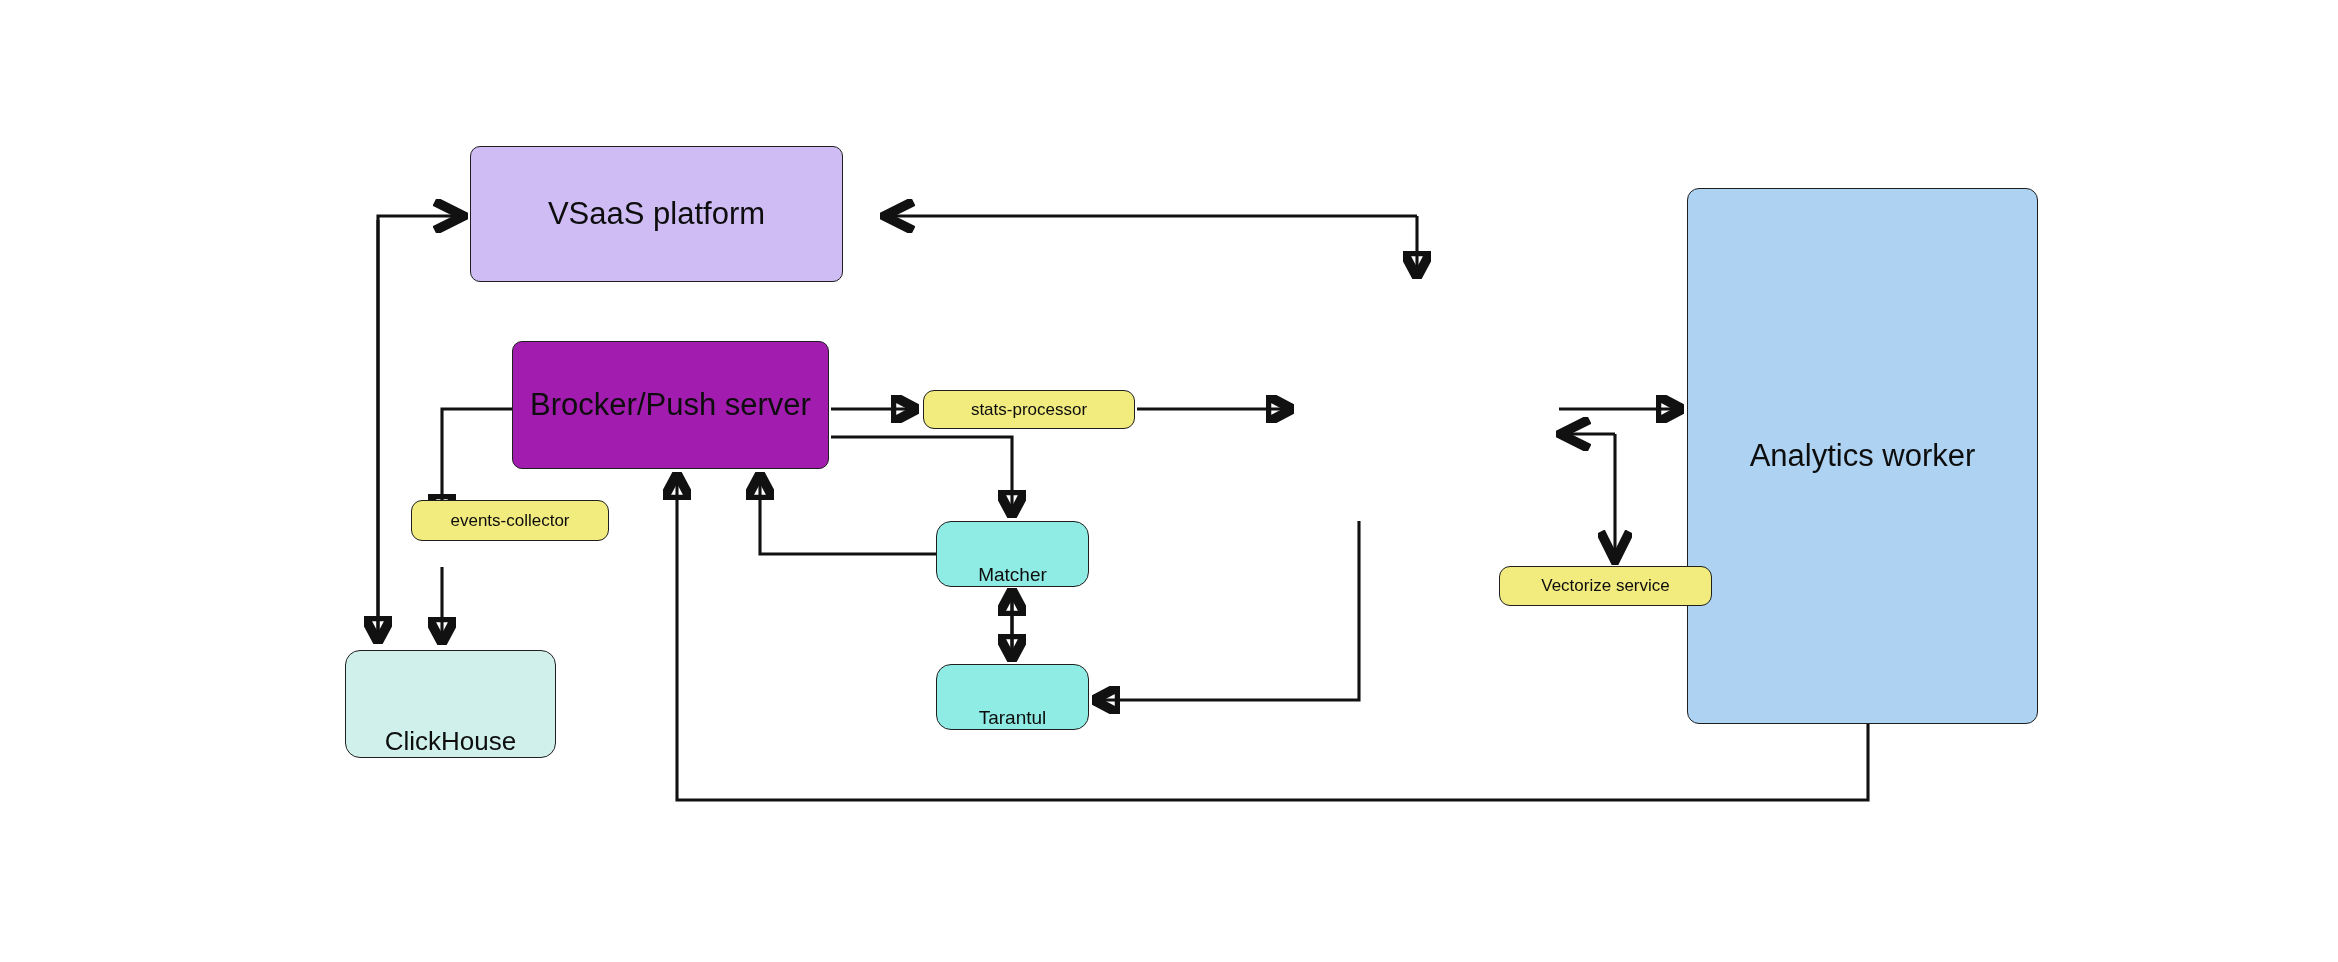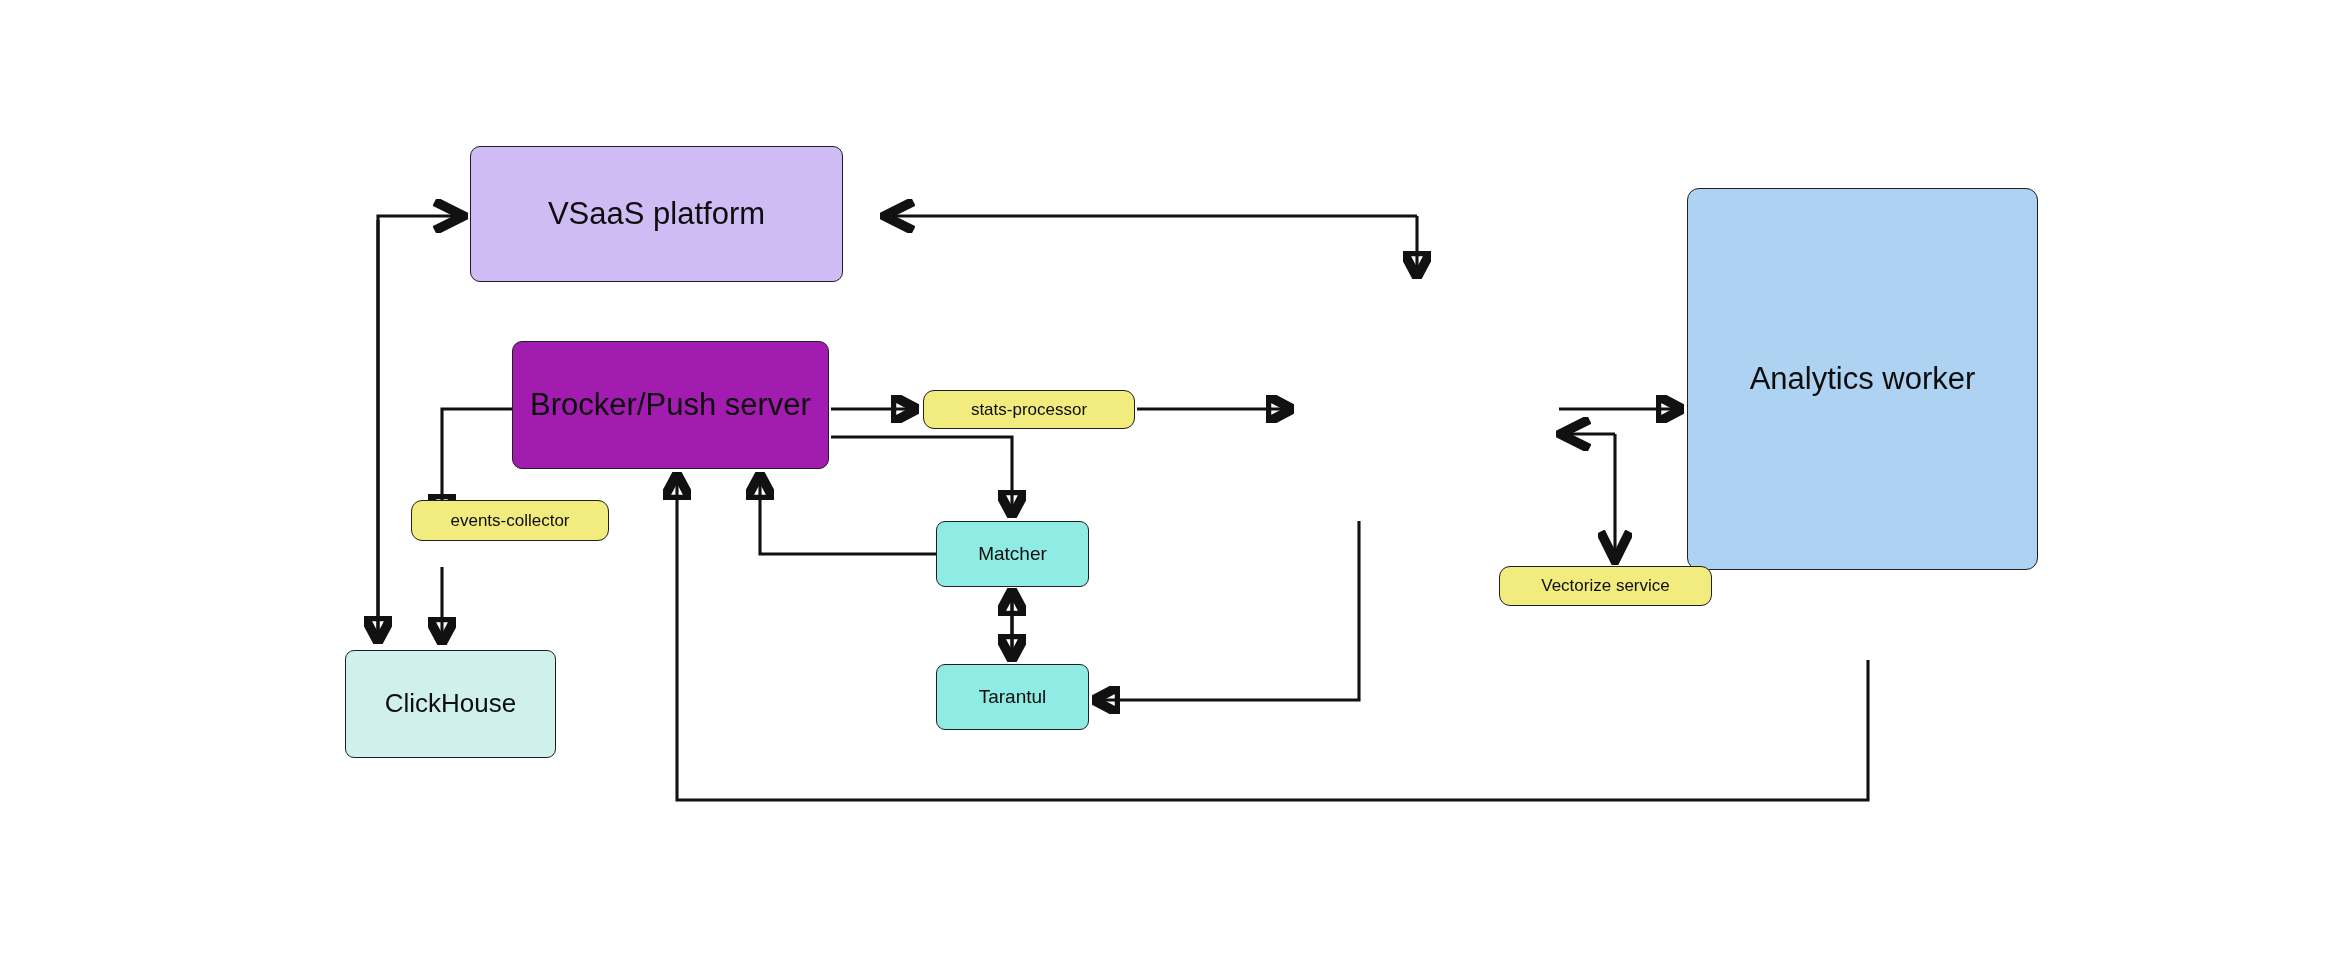--- a/index.html
+++ b/index.html
@@ -3,21 +3,21 @@
 <meta charset="utf-8">
 <style>
   html,body{margin:0;padding:0;background:#ffffff;}
   body{font-family:"Liberation Sans",sans-serif;}
   #canvas{position:relative;width:2338px;height:962px;background:#ffffff;overflow:hidden;}
   .node{position:absolute;box-sizing:border-box;display:flex;align-items:center;justify-content:center;
         border:1.6px solid #1f1f1f;text-align:center;color:#0d0d0d;line-height:1.15;}
   .n-big{border-radius:10px;font-size:31px;}
   .n-square{border-radius:12px;font-size:31px;}
   .n-pill{border-radius:11px;font-size:17px;}
-  .n-small{border-radius:9px;font-size:19px;}
+  .n-small{border-radius:15px;font-size:19px;align-items:flex-end;}
   #edges{position:absolute;left:0;top:0;width:2338px;height:962px;pointer-events:none;}
   #edges path, #edges line{fill:none;stroke:#111111;stroke-width:3.1;}
 </style>
 </head>
 <body>
 
 <div id="canvas">
 
   <svg id="edges" viewBox="0 0 2338 962">
     <defs>
@@ -65,21 +65,21 @@
 
   <div class="node n-big" style="left:512px;top:341px;width:317px;height:128px;background:#a21caf;text-align:center;">
     <span>Brocker/Push server</span>
   </div>
 
   <div class="node n-pill" style="left:923px;top:390px;width:212px;height:39px;background:#f2ec7f;">
     <span>stats-processor</span>
   </div>
 
 
-  <div class="node n-square" style="left:1687px;top:188px;width:351px;height:382px;background:#add2f2;">
+  <div class="node n-square" style="left:1687px;top:188px;width:351px;height:536px;background:#add2f2;">
     <span>Analytics worker</span>
   </div>
 
   <div class="node n-pill" style="left:1499px;top:566px;width:213px;height:40px;background:#f2ec7f;">
     <span>Vectorize service</span>
   </div>
 
   <div class="node n-pill" style="left:411px;top:500px;width:198px;height:41px;background:#f2ec7f;">
     <span>events-collector</span>
   </div>

